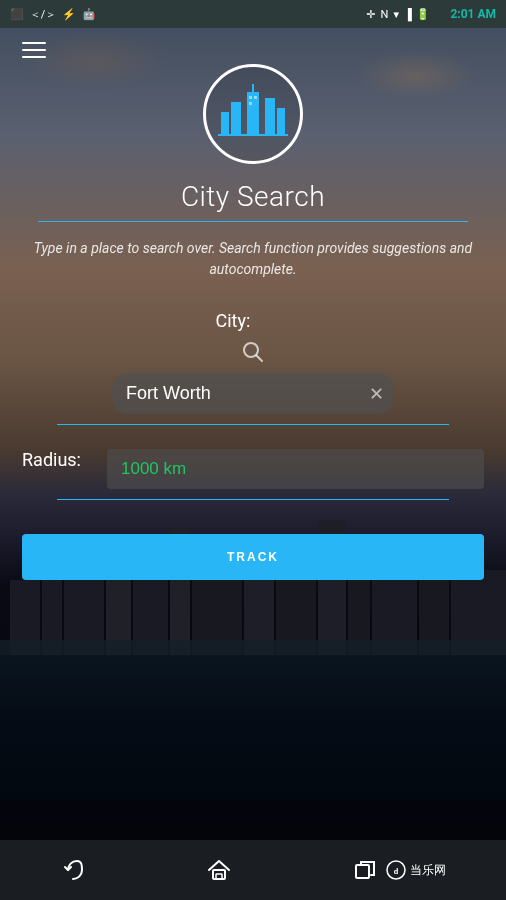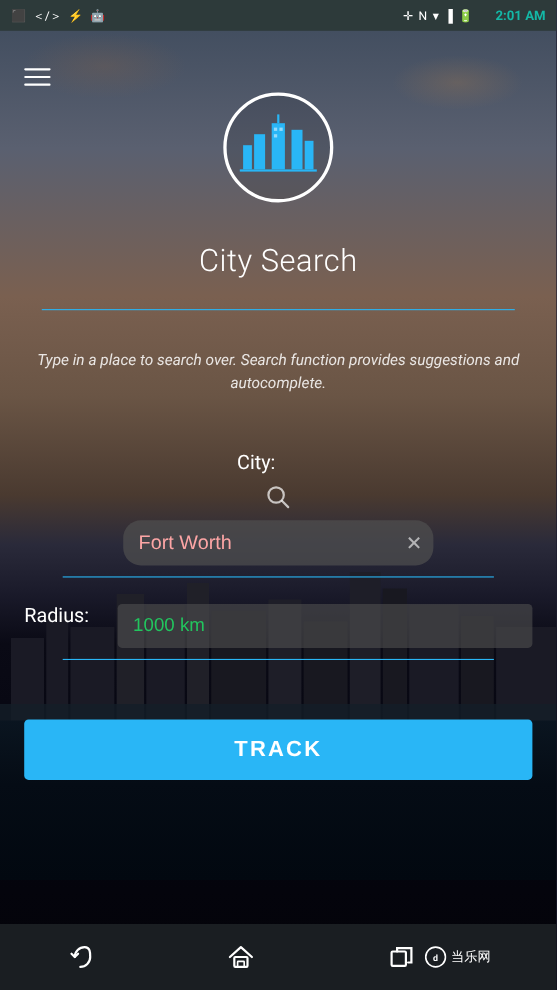--- a/index.html
+++ b/index.html
@@ -97,29 +97,28 @@
         180deg,
         #0a1520 0%,
         #050c15 40%,
         #020810 100%
       );
     }
 
     
     .content {
       position: absolute;
-      top: 44px;
+      top: 24px;
       left: 0;
       width: 100%;
       height: calc(900px - 28px - 60px);
       z-index: 5;
       display: flex;
       flex-direction: column;
       align-items: center;
-      gap: 20px;
     }
 
     
     .hamburger {
       position: absolute;
       top: 18px;
       left: 22px;
       cursor: pointer;
       display: flex;
       flex-direction: column;
@@ -217,21 +216,21 @@
       display: flex;
       align-items: center;
     }
 
     .city-input {
       width: 100%;
       background: rgba(80,80,80,0.7);
       border: none;
       border-radius: 16px;
       padding: 10px 36px 10px 14px;
-      color: #fca5a5;
+      color: #ffffff;
       font-size: 18px;
       font-weight: 400;
       outline: none;
     }
 
     .city-input::placeholder {
       color: rgba(255,255,255,0.5);
     }
 
     .clear-icon {
@@ -280,21 +279,21 @@
     }
 
     
     .track-btn {
       display: block;
       width: calc(100% - 44px);
       margin: 34px 26px 0;
       padding: 16px 0;
       background: #29b6f6;
       color: white;
-      font-size: 20px;
+      font-size: 12px;
       font-weight: bold;
       letter-spacing: 2px;
       border: none;
       border-radius: 4px;
       cursor: pointer;
       text-align: center;
     }
 
     
     .bottom-nav {

